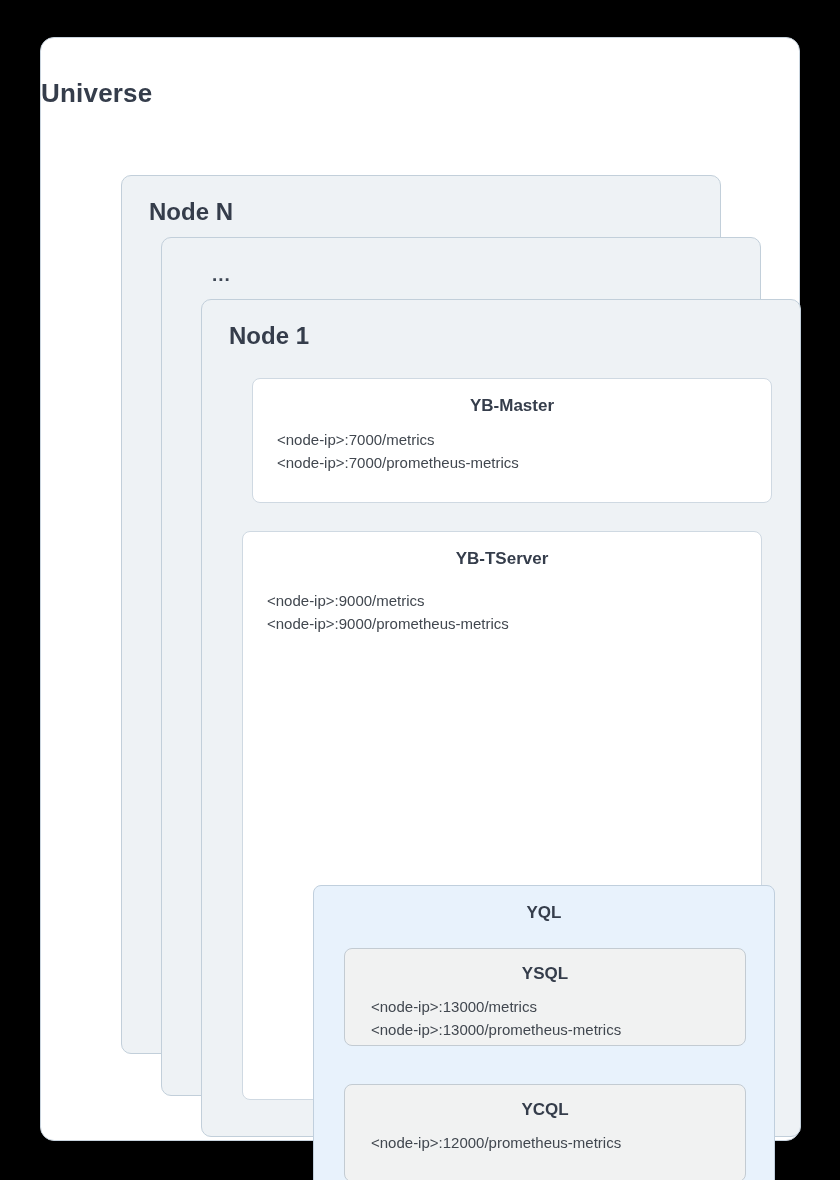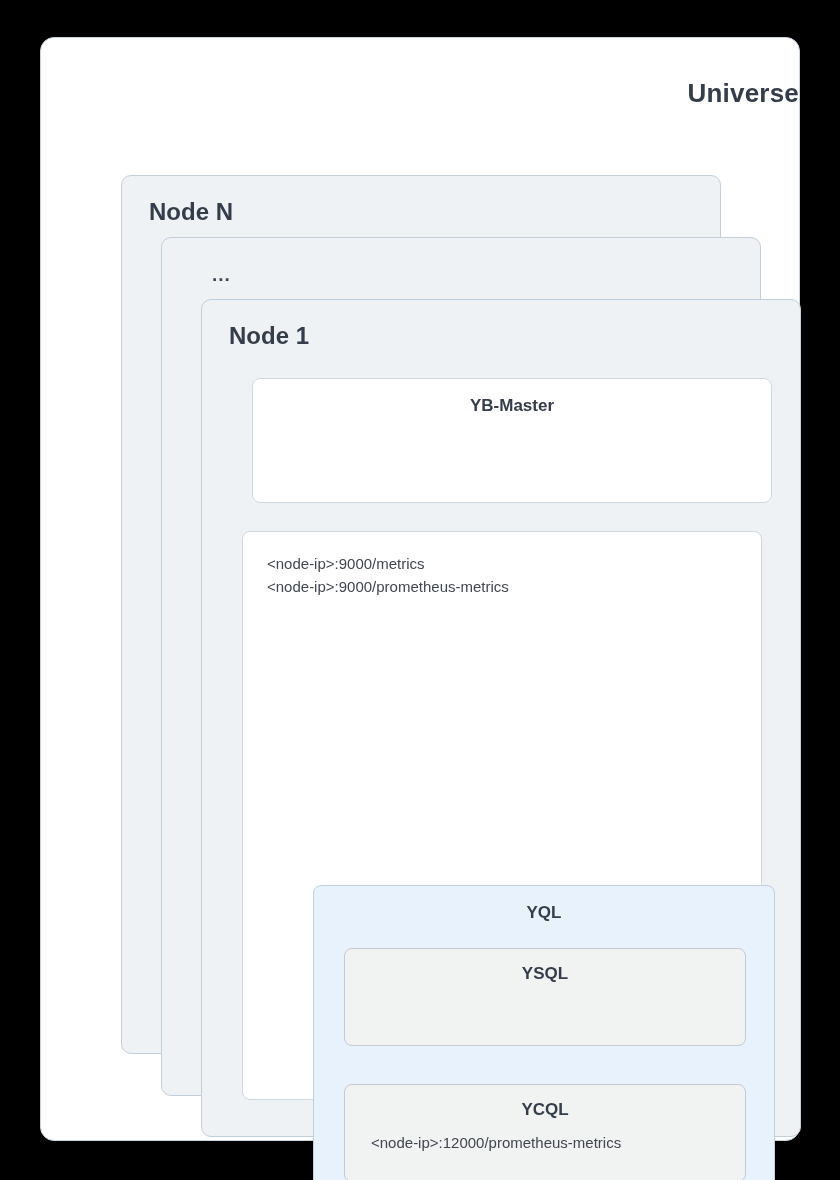--- a/index.html
+++ b/index.html
@@ -26,21 +26,21 @@
     background: #ffffff;
     border: 1px solid #c9d4de;
     border-radius: 14px;
   }
 
   .universe-title {
     position: absolute;
     left: 0;
     top: 40px;
     width: 100%;
-    text-align: right;
+    text-align: left;
     font-size: 26px;
     font-weight: bold;
     color: #353d4b;
     letter-spacing: 0.2px;
   }
 
   
   .node-card {
     position: absolute;
     box-sizing: border-box;
@@ -172,33 +172,42 @@
   <div class="node-card node-card-mid">
     <div class="node-ellipsis">...</div>
   </div>
 
   <div class="node-card node-card-1">
 
     <div class="node-label">Node 1</div>
 
     <div class="comp-box box-master">
       <div class="comp-title">YB-Master</div>
+      <ul class="endpoint-list">
+        <li class="endpoint">&lt;node-ip&gt;:7000/metrics</li>
+        <li class="endpoint">&lt;node-ip&gt;:7000/prometheus-metrics</li>
+      </ul>
     </div>
 
     <div class="comp-box box-tserver">
+      <div class="comp-title">YB-TServer</div>
       <ul class="endpoint-list">
         <li class="endpoint">&lt;node-ip&gt;:9000/metrics</li>
         <li class="endpoint">&lt;node-ip&gt;:9000/prometheus-metrics</li>
       </ul>
 
       <div class="comp-box box-yql">
         <div class="comp-title">YQL</div>
 
         <div class="comp-box box-ysql">
           <div class="comp-title">YSQL</div>
+          <ul class="endpoint-list">
+            <li class="endpoint">&lt;node-ip&gt;:13000/metrics</li>
+            <li class="endpoint">&lt;node-ip&gt;:13000/prometheus-metrics</li>
+          </ul>
         </div>
 
         <div class="comp-box box-ycql">
           <div class="comp-title">YCQL</div>
           <ul class="endpoint-list">
             <li class="endpoint">&lt;node-ip&gt;:12000/prometheus-metrics</li>
           </ul>
         </div>
       </div>
 

